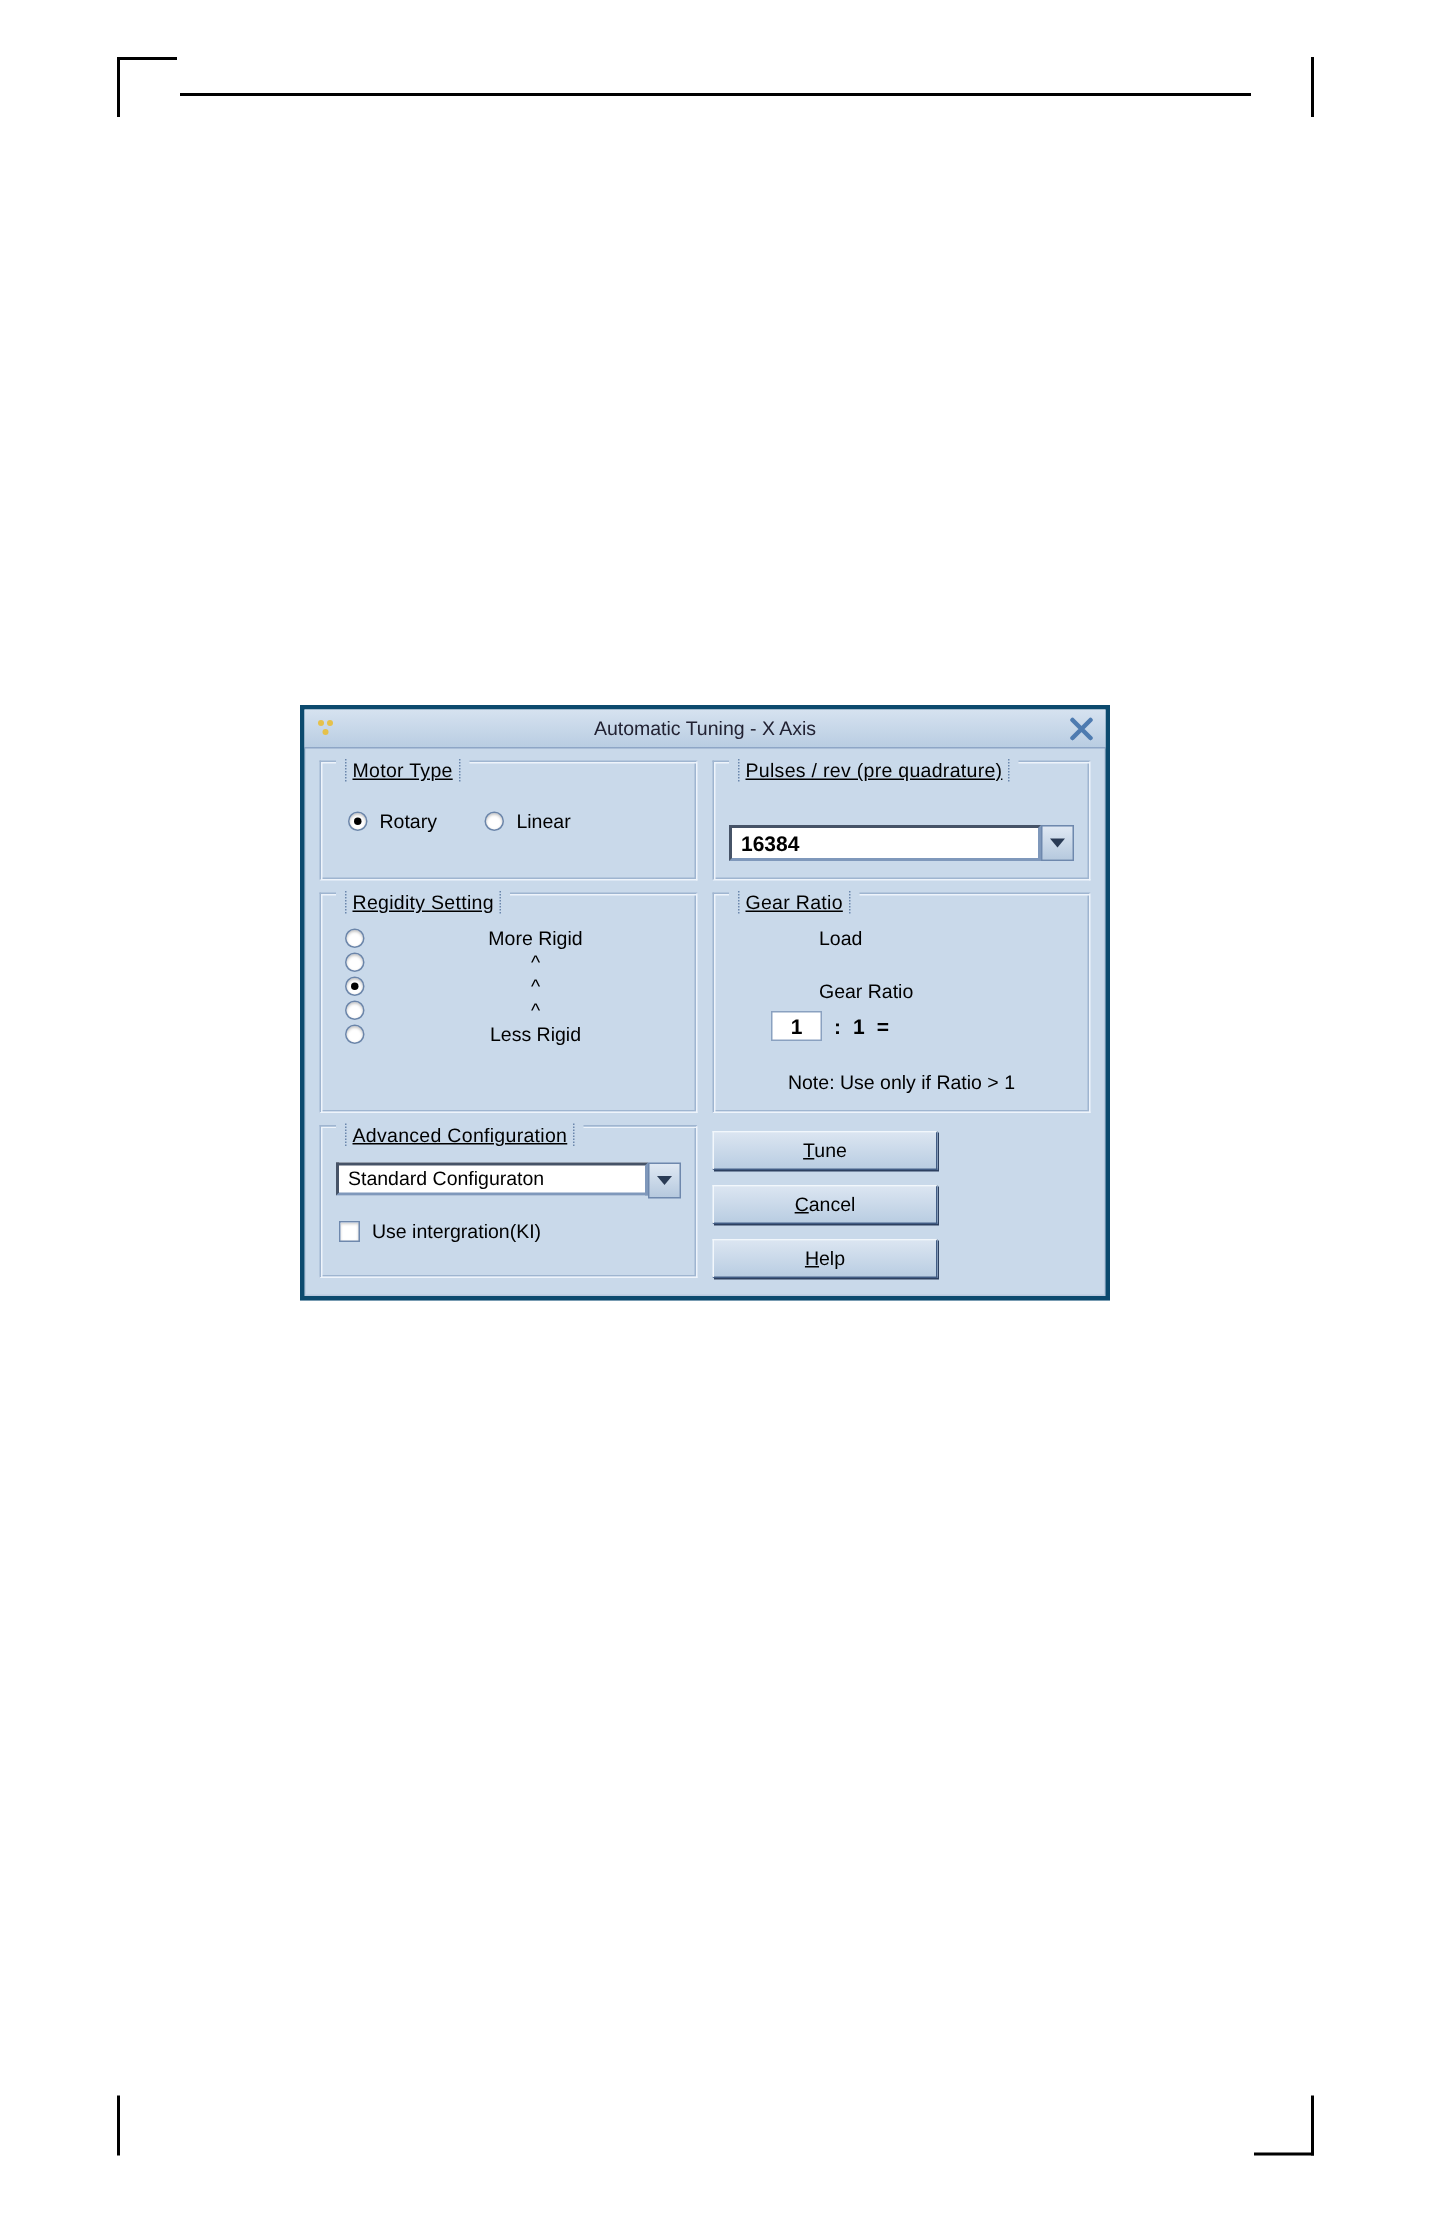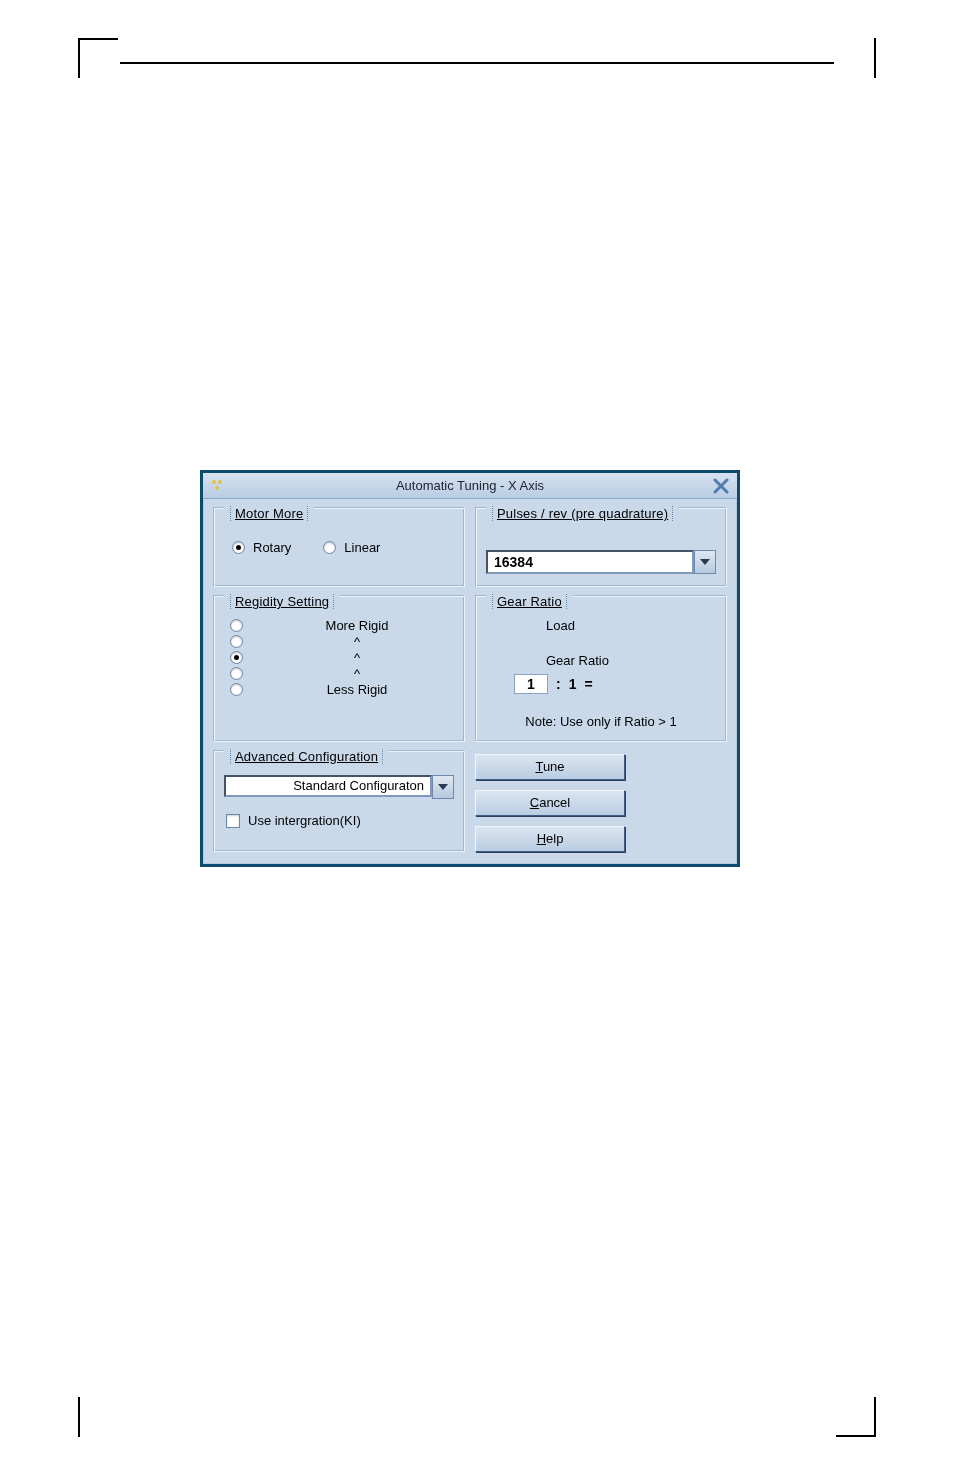--- a/index.html
+++ b/index.html
@@ -235,21 +235,20 @@
     font-weight: bold;
   }
   .gear-note {
     padding-top: 20px;
     text-align: center;
     font-size: 13px;
   }
 
   .advanced-group {
     grid-column: 1;
-    text-align: right;
   }
   .adv-combo {
     display: flex;
     margin-top: 6px;
   }
   .adv-input {
     flex: 1;
     height: 22px;
     background: #fff;
     border: 2px inset #7f98bb;
@@ -322,21 +321,21 @@
     <span class="titlebar-close">
       <svg width="16" height="16" viewBox="0 0 16 16">
         <path d="M2 2 L14 14 M14 2 L2 14" stroke="#4e7bb0" stroke-width="3" stroke-linecap="round"></path>
       </svg>
     </span>
   </div>
 
   <div class="body-area">
 
     <fieldset class="group">
-      <span class="group-legend"><span class="dashed-bracket">Motor More</span></span>
+      <span class="group-legend"><span class="dashed-bracket">Motor Type</span></span>
       <div class="motor-row">
         <label class="radio-row">
           <span class="radio-dot checked"></span>
           <span class="radio-label">Rotary</span>
         </label>
         <label class="radio-row">
           <span class="radio-dot"></span>
           <span class="radio-label">Linear</span>
         </label>
       </div>

